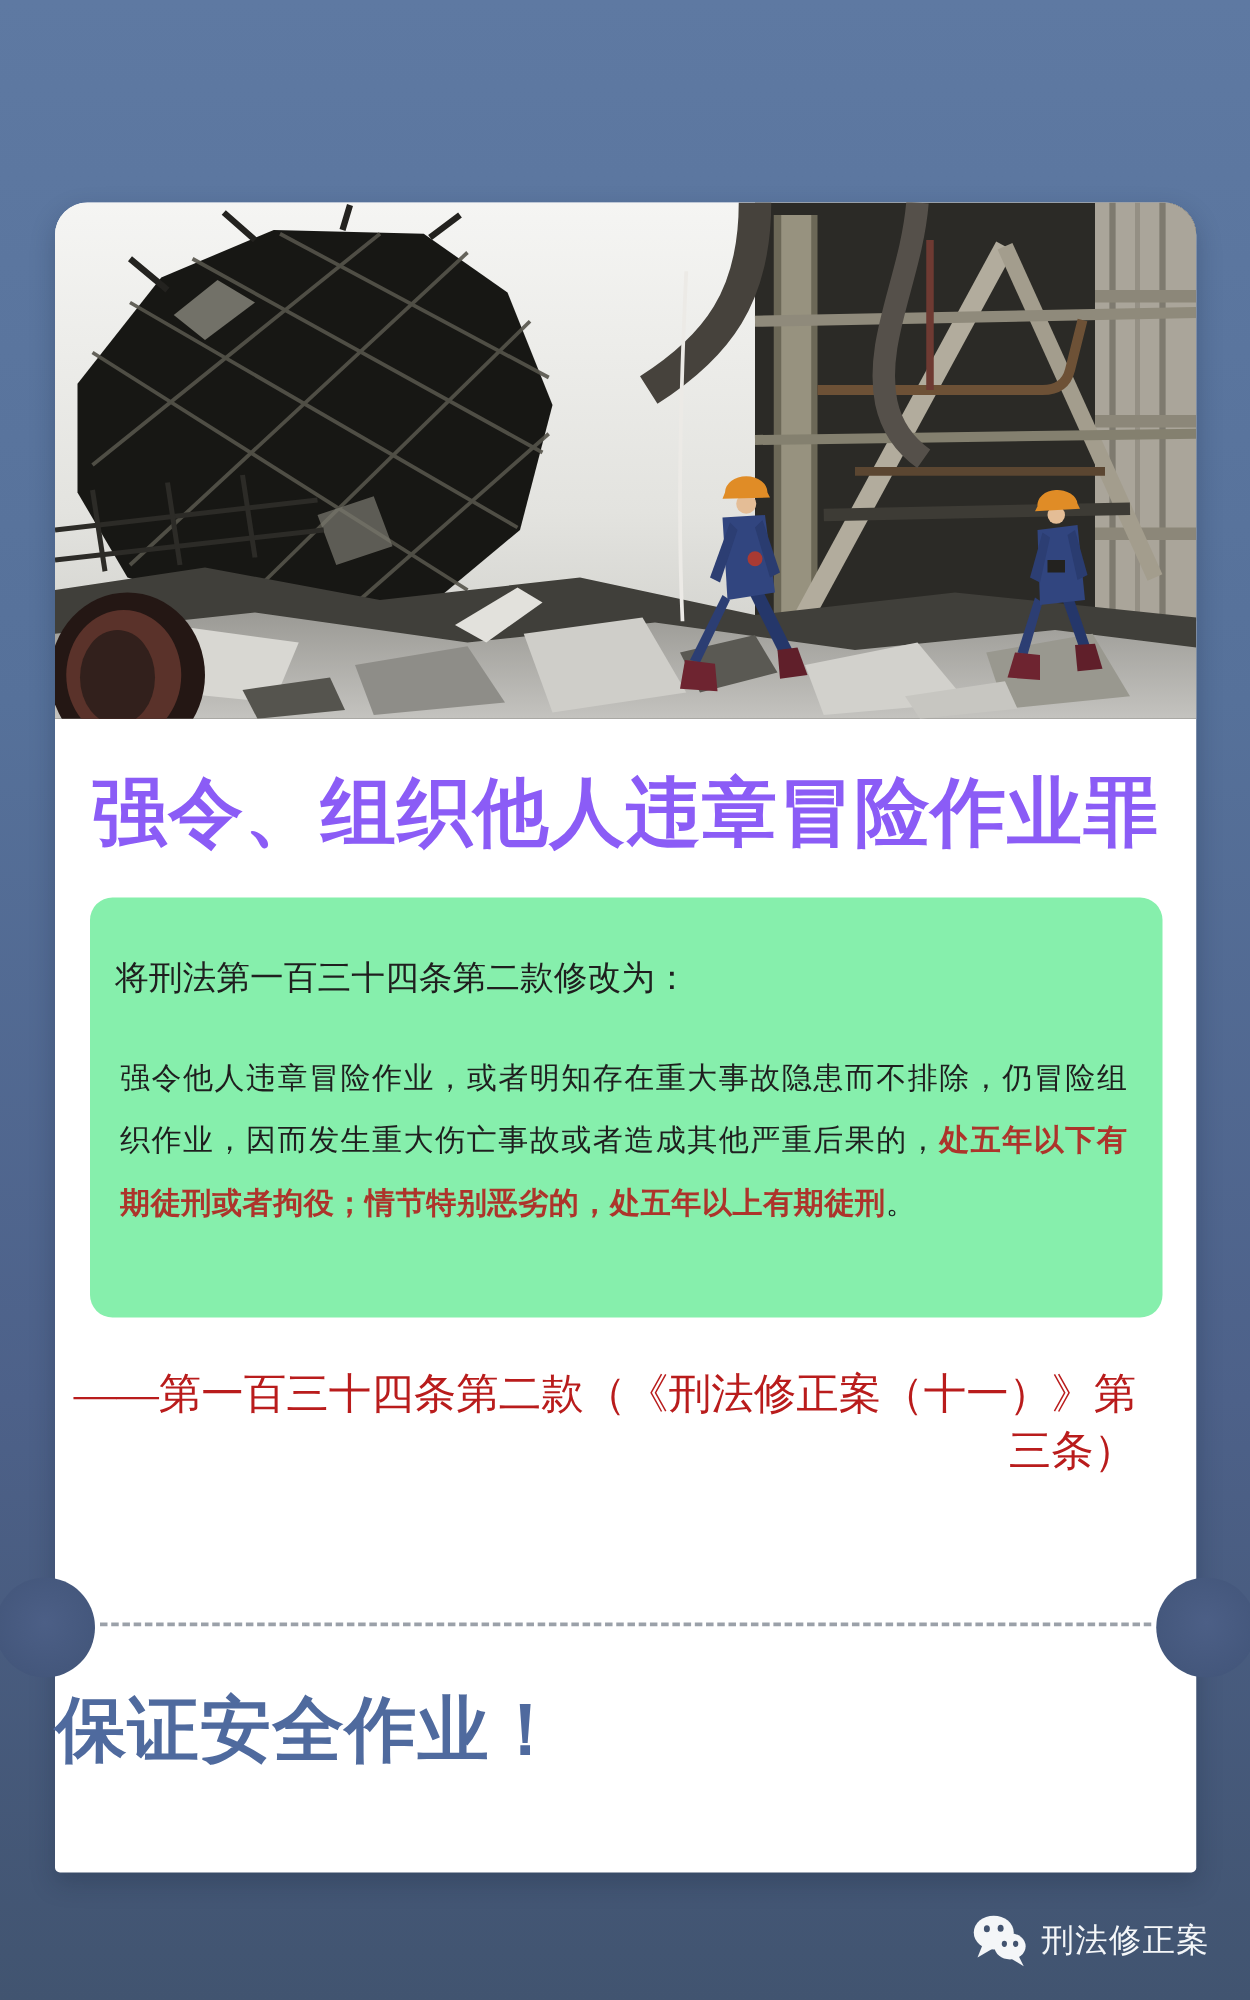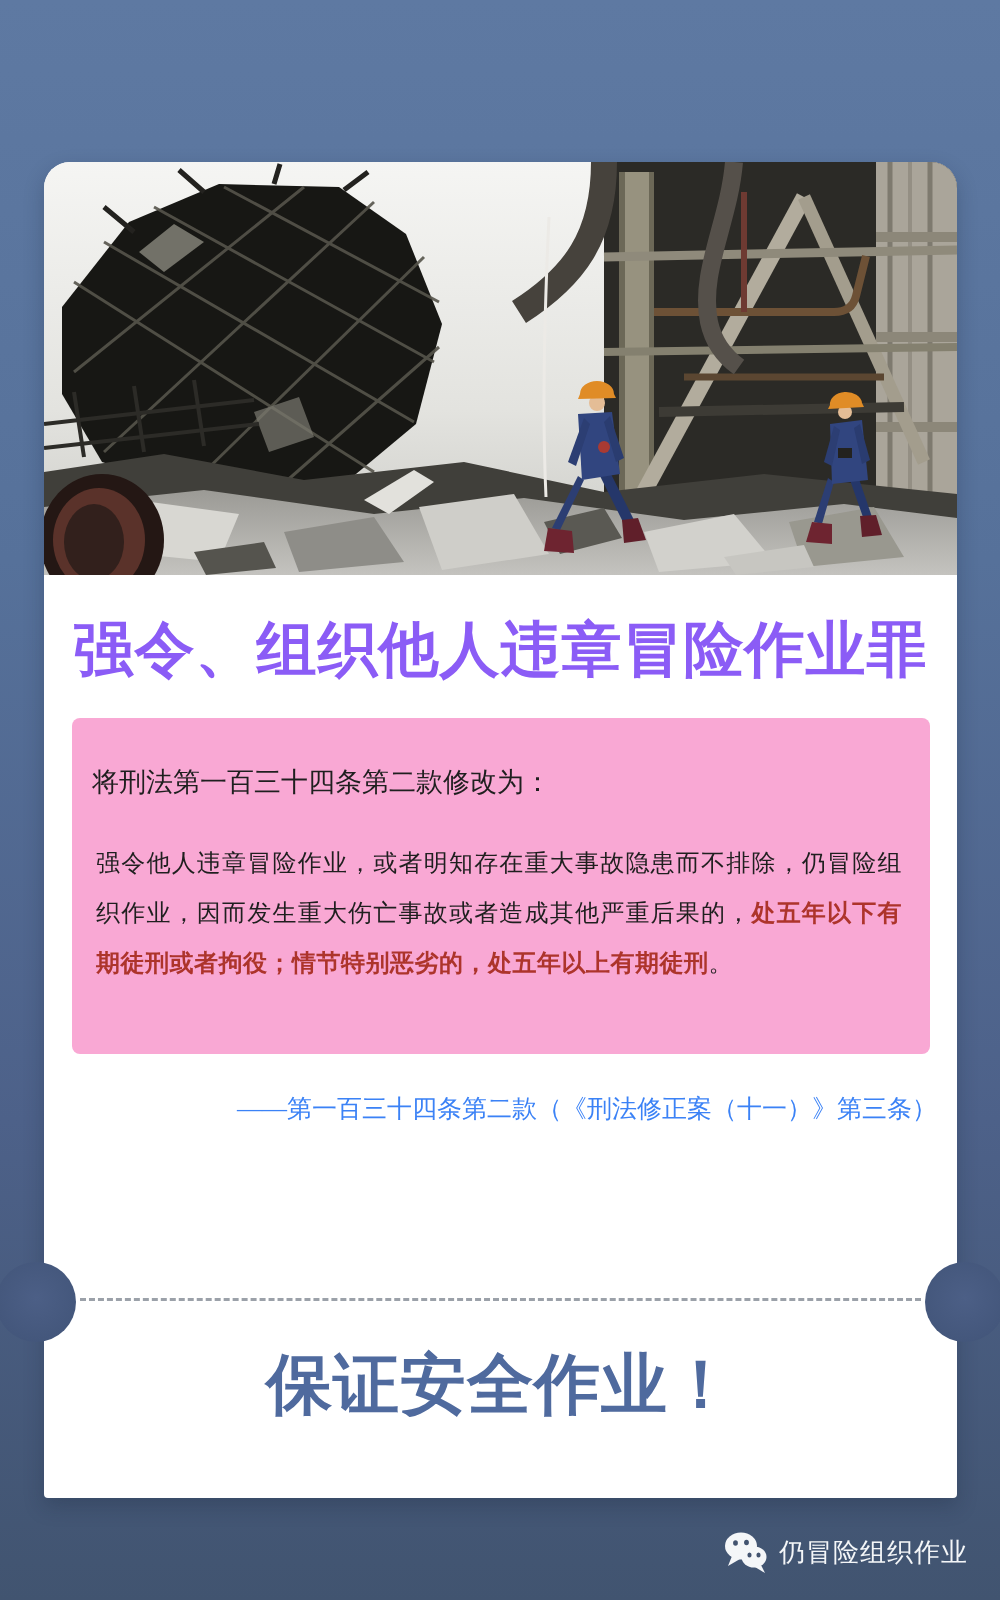--- a/index.html
+++ b/index.html
@@ -21,41 +21,41 @@
   }
   .title{
     position:absolute;left:0;top:448px;width:100%;
     text-align:center;
     font-family:"Liberation Serif","DejaVu Serif",serif;
     font-weight:bold;font-size:60px;letter-spacing:1px;
     color:#8b5cf6;white-space:nowrap;
   }
   .law-box{
     position:absolute;left:28px;top:556px;width:858px;height:336px;
-    background:#f9a8d4;border-radius:8px;box-sizing:border-box;
+    background:#86efac;border-radius:18px;box-sizing:border-box;
     padding:46px 24px 0 20px;
     font-family:"Liberation Serif","DejaVu Serif",serif;
     color:#1f1f1f;
   }
   .law-intro{font-size:27px;margin:0 0 38px 0;}
   .law-body{font-size:24px;line-height:50px;margin:4px;text-align:justify;letter-spacing:.5px;}
   .law-red{color:#ad342b;font-weight:bold;}
   .attribution{
     position:absolute;left:0;top:930px;width:100%;box-sizing:border-box;
-    padding-right:20px;text-align:right;
+    padding-right:48px;text-align:right;
     font-family:"Liberation Serif","DejaVu Serif",serif;
-    font-size:25px;color:#3b82f6;
+    font-size:34px;color:#b91c1c;
   }
   .dash-divider{
     position:absolute;left:36px;right:36px;top:1136px;height:0;
     border-top:3px dashed #9ba1a9;
   }
   .slogan{
     position:absolute;left:0;top:1172px;width:100%;
-    text-align:center;font-weight:900;font-size:66px;line-height:100px;
+    text-align:left;font-weight:900;font-size:57px;line-height:100px;
     color:#4f6a9e;letter-spacing:1px;
   }
   .notch{
     position:absolute;width:80px;height:80px;border-radius:50%;
     background:radial-gradient(circle at 50% 45%,#4c5f86 0%,#44577c 70%,#3f5274 100%);
     top:1262px;
   }
   .notch.left{left:-4px;}
   .notch.right{left:925px;}
   .footer{
@@ -204,16 +204,16 @@
     <svg class="wechat-icon" width="46" height="46" viewBox="0 0 46 46" aria-hidden="true">
       <ellipse cx="18" cy="17" rx="16" ry="13.5" fill="#f4f6f8"></ellipse>
       <path d="M9,27 L5,37 L17,30 Z" fill="#f4f6f8"></path>
       <ellipse cx="12.5" cy="14" rx="2.4" ry="2.8" fill="#42536f"></ellipse>
       <ellipse cx="23.5" cy="13.5" rx="2.4" ry="2.8" fill="#42536f"></ellipse>
       <ellipse cx="31" cy="28" rx="12.5" ry="10.5" fill="#f4f6f8"></ellipse>
       <path d="M38,36 L42,44 L32,38 Z" fill="#f4f6f8"></path>
       <ellipse cx="26.5" cy="26" rx="2.1" ry="2.5" fill="#42536f"></ellipse>
       <ellipse cx="35.5" cy="26" rx="2.1" ry="2.5" fill="#42536f"></ellipse>
     </svg>
-    <span class="footer-name">仍冒险组织作业</span>
+    <span class="footer-name">刑法修正案</span>
   </div>
 
 </div>
 
 </body></html>

